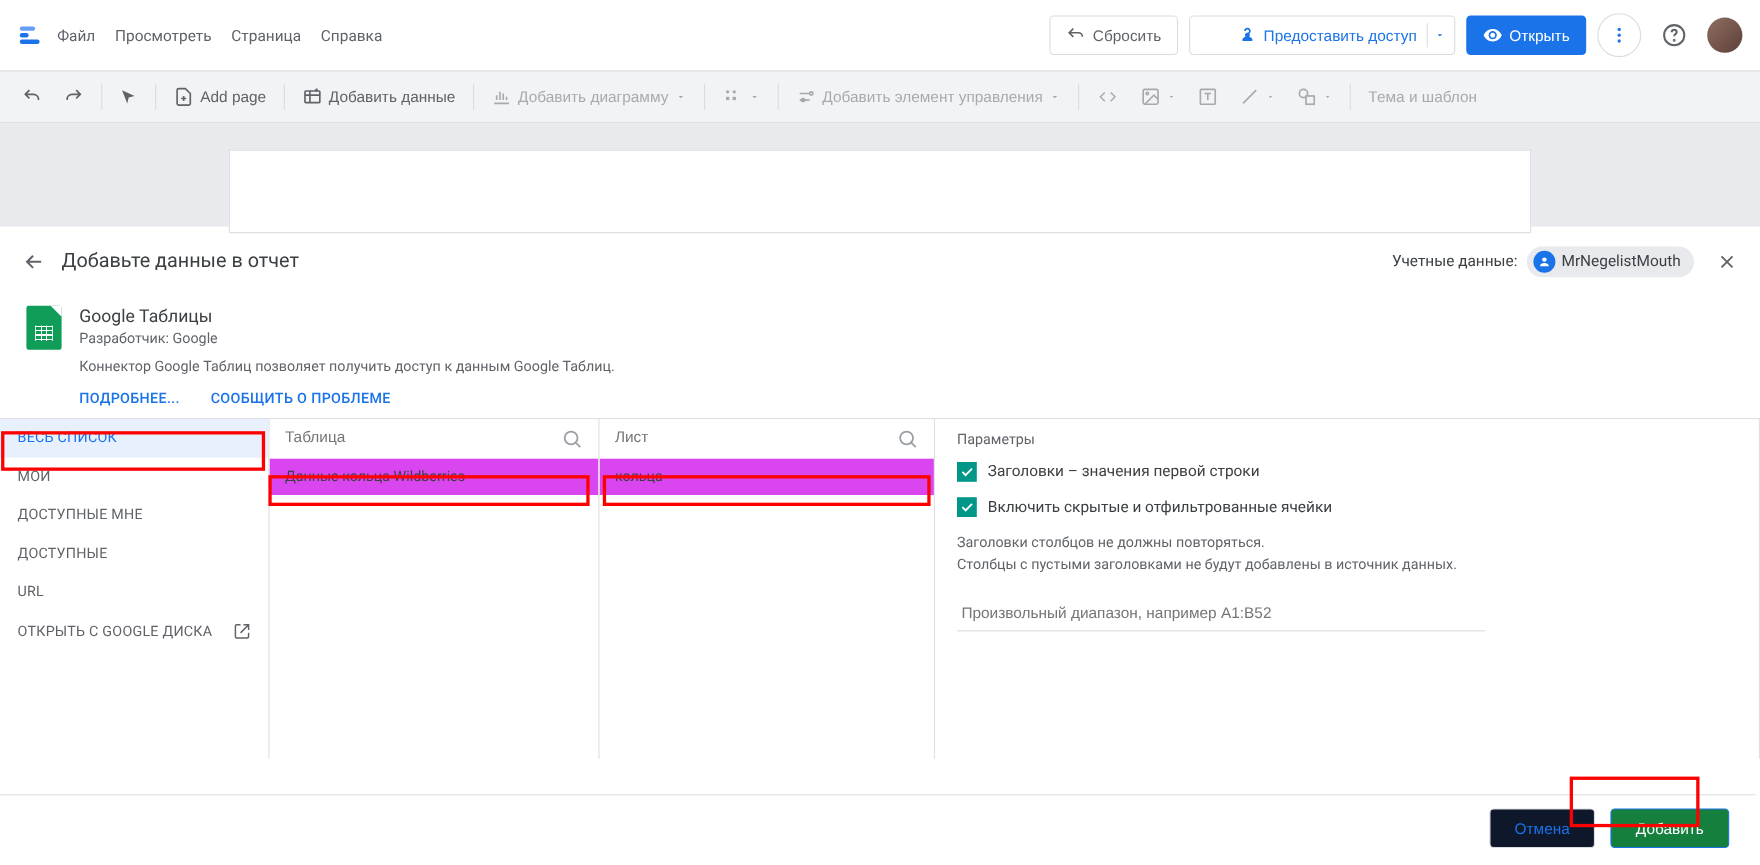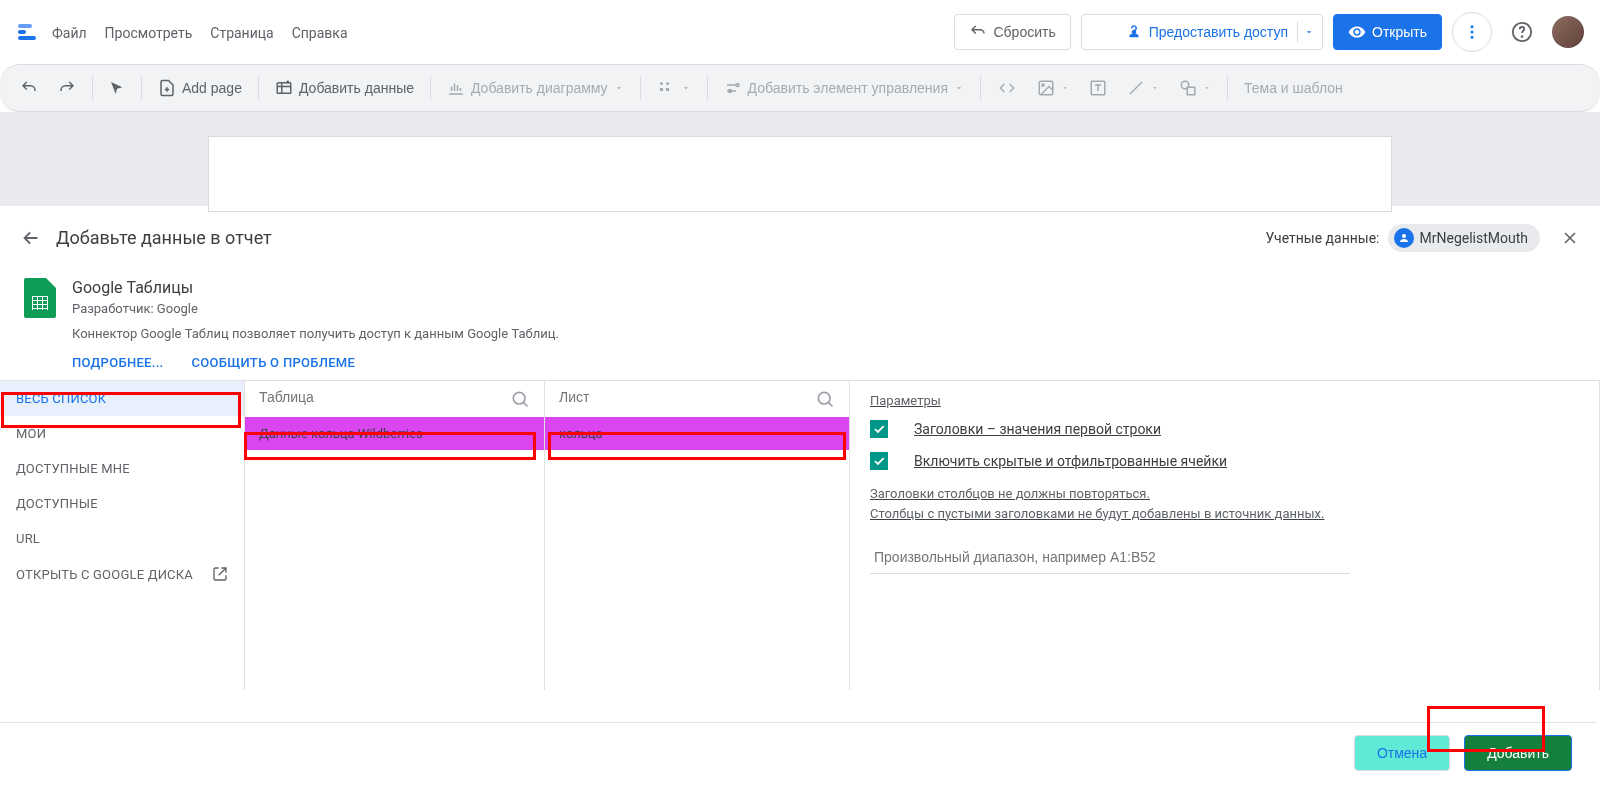--- a/index.html
+++ b/index.html
@@ -16,21 +16,21 @@
   .btn { display: inline-flex; align-items: center; gap: 6px; padding: 0 14px; height: 36px; border-radius: 4px; border: 1px solid #dadce0; background: #fff; color: #5f6368; font-size: 14px; cursor: pointer; }
   .btn.share { color: #1a73e8; border-color: #dadce0; position: relative; padding-right: 34px; padding-left: 43px; }
   .btn.share::after { content: ""; position: absolute; right: 24px; top: 6px; bottom: 6px; width: 1px; background: #dadce0; }
   .btn.share .chev { position: absolute; right: 8px; }
   .btn.primary { background: #1a73e8; color: #fff; border-color: #1a73e8; }
   .icon-btn { width: 40px; height: 40px; border-radius: 50%; border: none; background: transparent; display: inline-flex; align-items: center; justify-content: center; cursor: pointer; color: #5f6368; }
   .icon-btn.bordered { border: 1px solid #dadce0; }
   .avatar { width: 32px; height: 32px; border-radius: 50%; background: linear-gradient(135deg,#8d6e63,#5d4037); cursor: pointer; }
   
   
-  .toolbar { height: 48px; background: #f1f3f4; border-top: 1px solid #dadce0; border-bottom: 1px solid #dadce0; display: flex; align-items: center; padding: 0 12px; gap: 4px; color: #5f6368; border-radius: 20px; }
+  .toolbar { height: 48px; background: #f1f3f4; border-top: 1px solid #dadce0; border-bottom: 1px solid #dadce0; display: flex; align-items: center; padding: 0 12px; gap: 4px; color: #5f6368; }
   .tool-btn { display: inline-flex; align-items: center; gap: 6px; padding: 0 8px; height: 32px; border-radius: 4px; background: transparent; border: none; color: #5f6368; font-size: 14px; cursor: pointer; }
   .tool-btn svg { flex-shrink: 0; }
   .tool-sep { width: 1px; height: 24px; background: #dadce0; margin: 0 4px; }
   .tool-btn.faded { opacity: 0.5; }
   
   
   .canvas-bg { background: #e8eaed; height: 94px; position: relative; }
   .canvas-page { position: absolute; left: 208px; right: 208px; top: 24px; height: 76px; background: #fff; border: 1px solid #dadce0; }
   
   
@@ -58,41 +58,41 @@
   .connector-desc { font-size: 13px; color: #5f6368; margin-bottom: 14px; }
   .connector-links { display: flex; gap: 28px; }
   .connector-links a { color: #1a73e8; font-size: 13px; font-weight: 500; text-decoration: none; letter-spacing: 0.3px; }
   
   
   .panes { display: flex; border-top: 1px solid #e0e0e0; height: 310px; }
   .pane { border-right: 1px solid #e0e0e0; overflow-y: auto; }
   .pane.sources { width: 245px; }
   .pane.tables { width: 300px; }
   .pane.sheets { width: 305px; }
-  .pane.params { flex: 1; padding: 12px 20px; text-decoration: underline; }
+  .pane.params { flex: 1; padding: 12px 20px; }
   
   .src-item { padding: 10px 16px; font-size: 13px; color: #5f6368; cursor: pointer; display: flex; align-items: center; justify-content: space-between; letter-spacing: 0.2px; }
   .src-item.active { color: #1a73e8; background: #e8f0fe; }
   
   .pane-search { display: flex; align-items: flex-start; padding: 8px 14px; }
   .pane-search input { flex: 1; border: none; outline: none; font-size: 14px; color: #5f6368; background: transparent; }
   .pane-search .mag { color: #9aa0a6; }
   
   .row-item { padding: 9px 14px; font-size: 13px; color: #3c4043; cursor: pointer; background: #d946ef; }
   
   .param-label { font-size: 13px; color: #5f6368; margin-bottom: 12px; }
-  .chk-row { display: flex; align-items: center; gap: 26px; margin-bottom: 14px; font-size: 14px; color: #3c4043; }
+  .chk-row { display: flex; align-items: center; gap: 10px; margin-bottom: 14px; font-size: 14px; color: #3c4043; }
   .chk { width: 18px; height: 18px; background: #009688; display: inline-flex; align-items: center; justify-content: center; cursor: pointer; }
   .param-note { font-size: 13px; color: #5f6368; line-height: 1.5; margin-bottom: 18px; }
   .range-input { width: 100%; max-width: 480px; padding: 8px 4px; border: none; border-bottom: 1px solid #dadce0; outline: none; font-size: 14px; color: #5f6368; background: transparent; }
   
   
   .panel-footer { position: absolute; bottom: 4px; left: 0; right: 4px; height: 60px; border-top: 1px solid #e0e0e0; display: flex; align-items: center; justify-content: flex-end; padding: 0 24px; gap: 14px; background: #fff; }
   .fbtn { height: 36px; padding: 0 22px; border-radius: 4px; font-size: 14px; cursor: pointer; }
-  .fbtn.cancel { background: #5eead4; border: 1px solid #dadce0; color: #1a73e8; }
+  .fbtn.cancel { background: #0f172a; border: 1px solid #dadce0; color: #1a73e8; }
   .fbtn.add { background: #15803d; border: 1px solid #1a73e8; color: #fff; font-weight: 500; }
   
   
   .hl { position: absolute; border: 3px solid #ff0000; pointer-events: none; z-index: 10; }
   
   svg { display: block; }
 </style>
 </head>
 <body>
 

